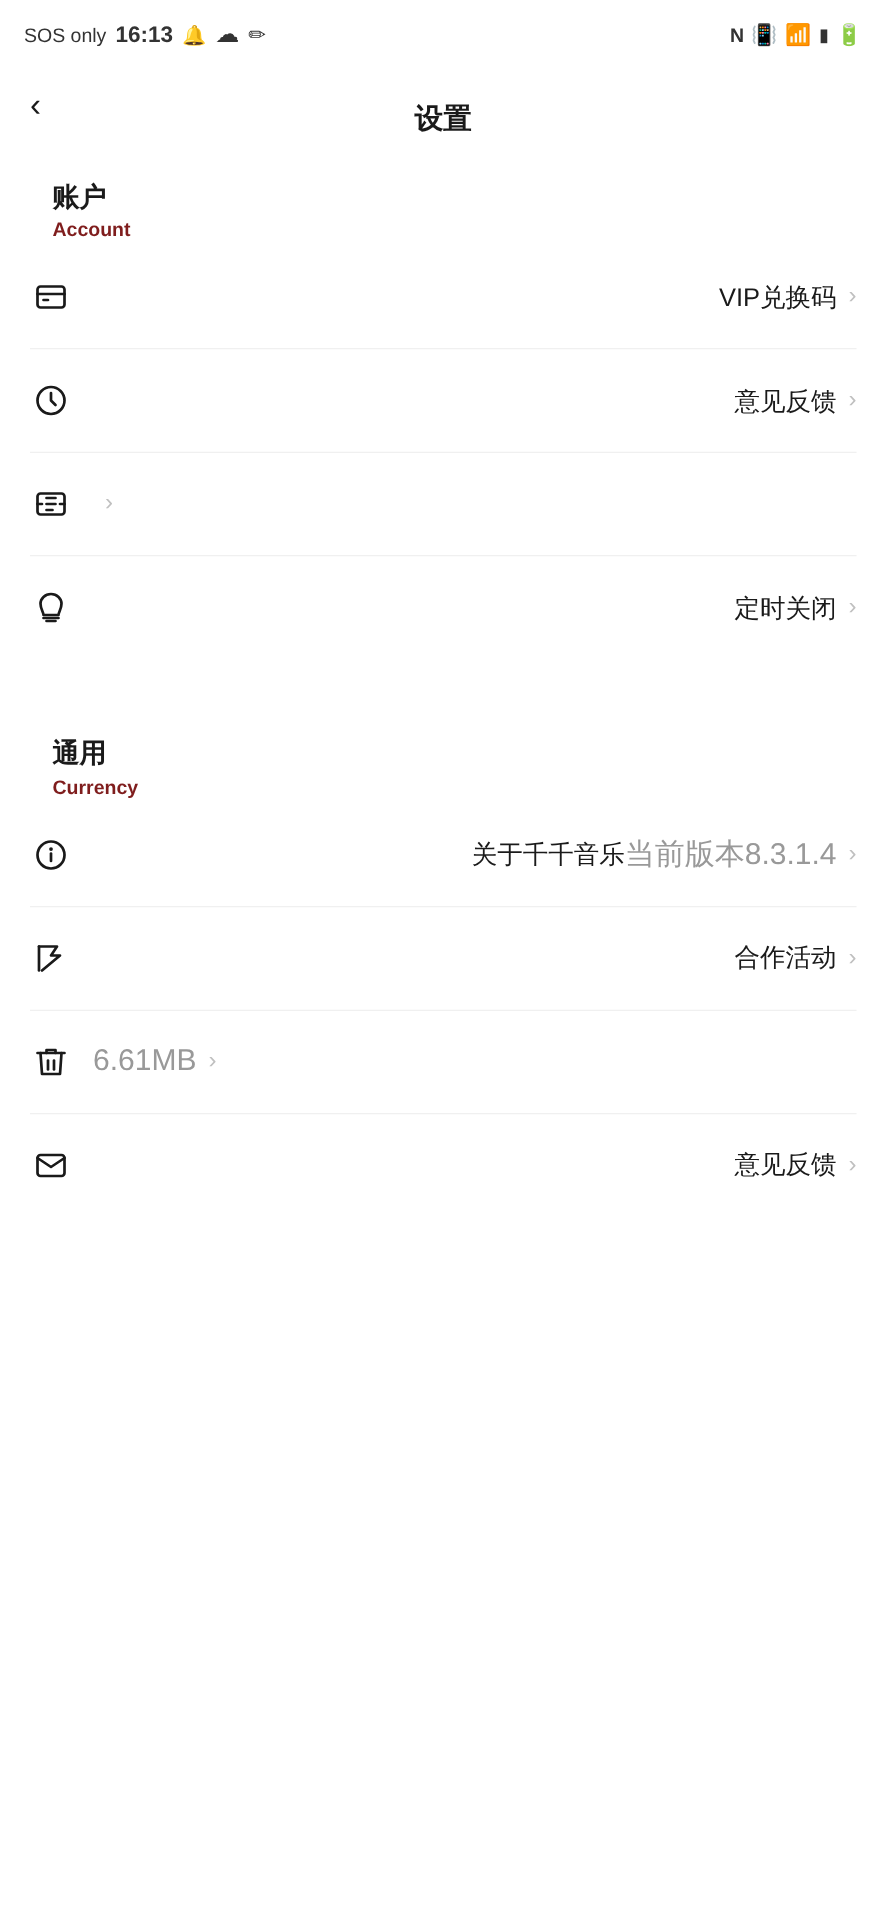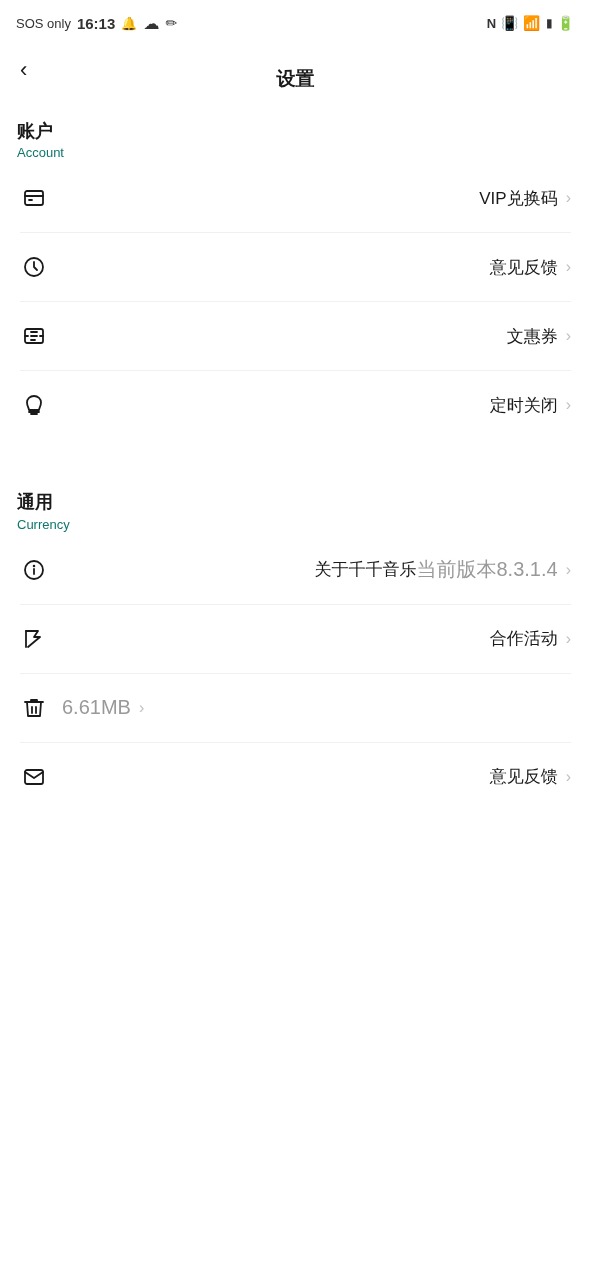--- a/index.html
+++ b/index.html
@@ -63,32 +63,33 @@
     }
     .header-title {
       font-size: 19px;
       font-weight: 600;
       color: #1a1a1a;
       margin-top: 17px;
     }
 
     
     .section-header {
-      padding: 24px 20px 4px 17px;
+      padding: 24px 20px 4px 35px;
     }
     .section-title-cn {
       font-size: 18px;
       font-weight: 600;
       color: #1a1a1a;
       line-height: 1.3;
     }
     .section-title-en {
       font-size: 13px;
-      color: #0f766e;
+      color: #7f1d1d;
       margin-top: 2px;
+      font-weight: bold;
     }
 
     
     .menu-item {
       display: flex;
       align-items: center;
       padding: 0 20px;
       height: 68px;
       background: #fff;
       cursor: pointer;
@@ -200,21 +201,20 @@
   <div class="menu-icon">
     <svg viewBox="0 0 24 24">
       <rect x="3" y="5" width="18" height="14" rx="2"></rect>
       <line x1="3" y1="12" x2="6" y2="12"></line>
       <line x1="18" y1="12" x2="21" y2="12"></line>
       <line x1="9" y1="8" x2="15" y2="8"></line>
       <line x1="9" y1="12" x2="15" y2="12"></line>
       <line x1="9" y1="16" x2="13" y2="16"></line>
     </svg>
   </div>
-  <span class="menu-label">文惠券</span>
   <span class="menu-value"></span>
   <span class="chevron">›</span>
 </div>
 <div class="divider"></div>
 
 <div class="menu-item">
   <div class="menu-icon">
     <svg viewBox="0 0 24 24">
       <path d="M12 3C8 3 5 6 5 9.5C5 13 7 15 7 17H17C17 15 19 13 19 9.5C19 6 16 3 12 3Z"></path>
       <line x1="7" y1="19" x2="17" y2="19"></line>

